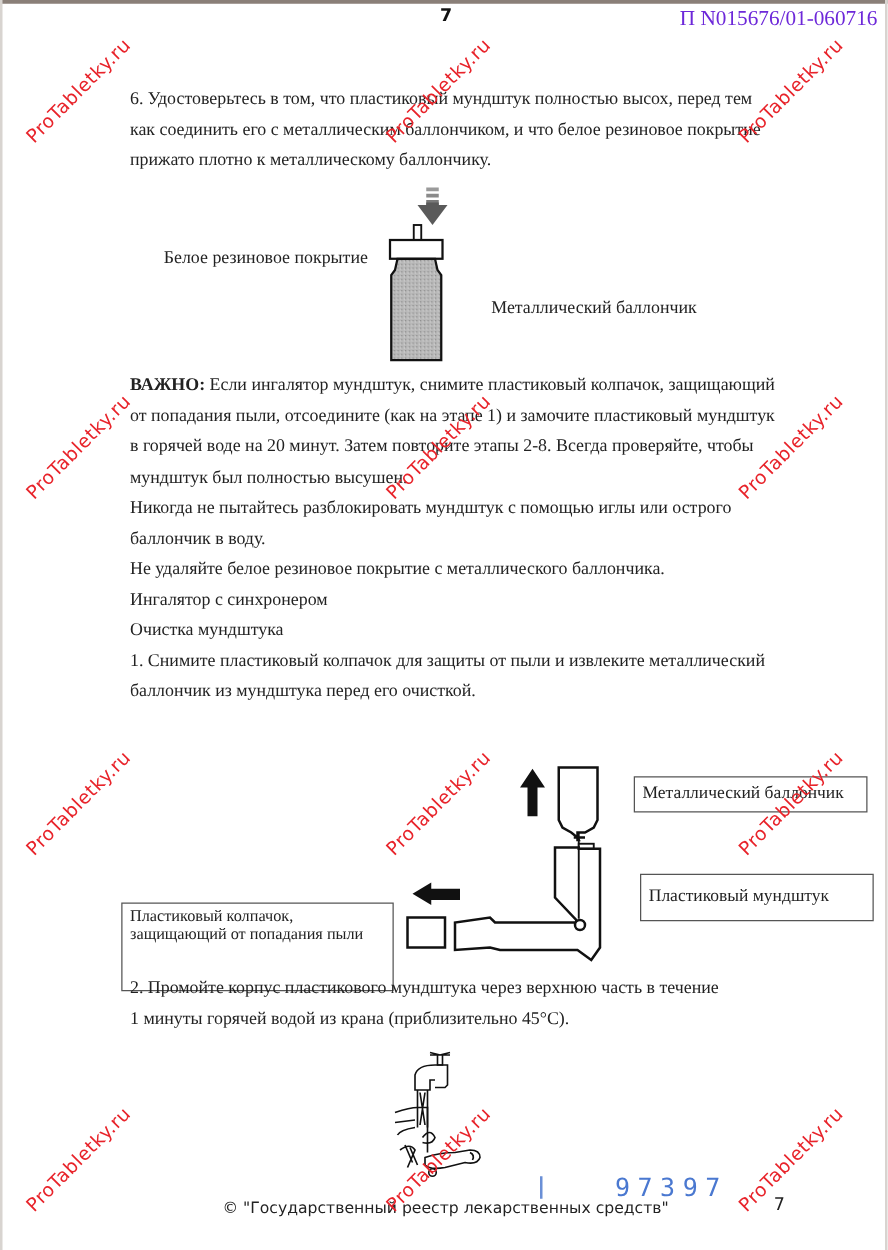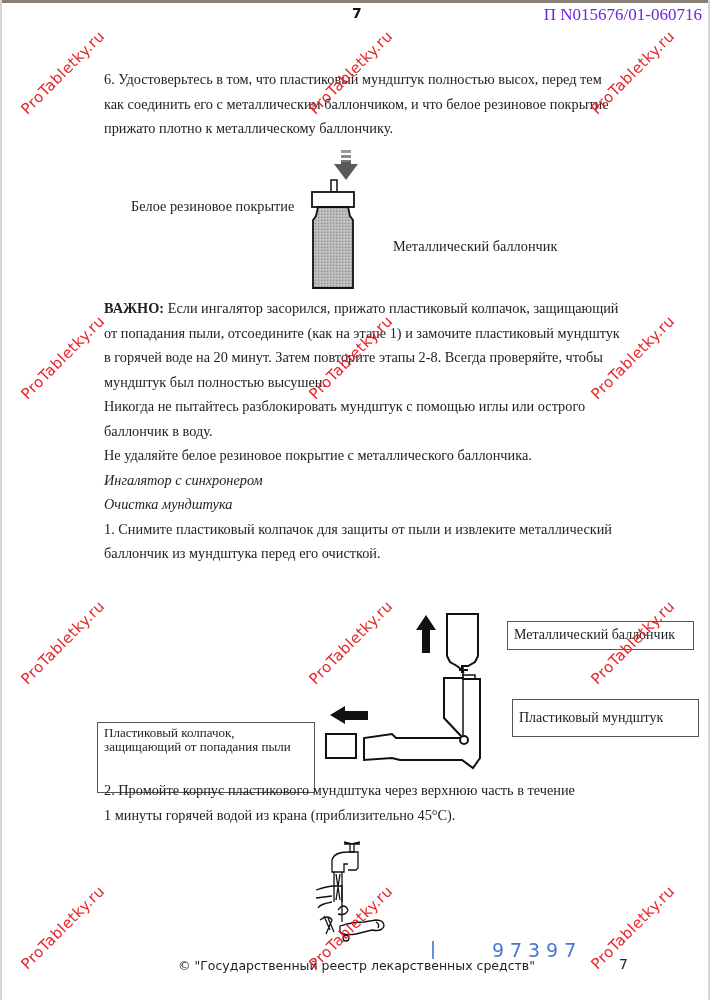--- a/index.html
+++ b/index.html
@@ -22,21 +22,21 @@
       font-family: "Liberation Serif", serif; font-size: 17px; color: #6d28d9;
     }
 
     .para {
       position: absolute; left: 104px; width: 540px;
       font-size: 14.3px; line-height: 24.5px; color: #222;
       white-space: nowrap;
     }
     .para .line { display: block; height: 24.5px; }
     .bold { font-weight: bold; }
-    .italic { font-style: italic; }
+    .italic { }
 
     .fig-label { position: absolute; font-size: 14.3px; color: #222; white-space: nowrap; }
 
     .boxed-label {
       position: absolute; border: 1px solid #555; background: #fff;
       font-size: 13px; line-height: 14px; color: #222; padding: 3px 6px;
       box-sizing: border-box;
     }
 
     svg { position: absolute; overflow: visible; }
@@ -93,21 +93,21 @@
     <rect x="41" y="12" width="10" height="4" fill="#7a7a7a"></rect>
     <polygon points="34,16 58,16 46,32" fill="#5a5a5a"></polygon>
     <rect x="41" y="14" width="10" height="4" fill="#5a5a5a"></rect>
   </g>
   <rect x="31" y="32" width="6" height="12" fill="#fff" stroke="#111" stroke-width="1.5"></rect>
   <rect x="12" y="44" width="42" height="15" fill="#fff" stroke="#111" stroke-width="1.8"></rect>
   <path d="M18,59 L48,59 L50,68 L53,72 L53,140 L13,140 L13,72 L16,68 Z" fill="url(#dots)" stroke="#111" stroke-width="1.8"></path>
 </svg>
 
 <div class="para" style="top:296px;">
-  <span class="line"><span class="bold">ВАЖНО:</span><span> Если ингалятор засорился, прижато пластиковый колпачок, защищающий</span></span>
+  <span class="line"><span class="bold">ВАЖНО:</span><span> Если ингалятор мундштук, снимите пластиковый колпачок, защищающий</span></span>
   <span class="line">от попадания пыли, отсоедините (как на этапе 1) и замочите пластиковый мундштук</span>
   <span class="line">в горячей воде на 20 минут. Затем повторите этапы 2-8. Всегда проверяйте, чтобы</span>
   <span class="line">мундштук был полностью высушен.</span>
   <span class="line">Никогда не пытайтесь разблокировать мундштук с помощью иглы или острого</span>
   <span class="line">баллончик в воду.</span>
   <span class="line">Не удаляйте белое резиновое покрытие с металлического баллончика.</span>
   <span class="line italic">Ингалятор с синхронером</span>
   <span class="line italic">Очистка мундштука</span>
   <span class="line">1.  Снимите пластиковый колпачок для защиты от пыли и извлеките металлический</span>
   <span class="line">баллончик из мундштука перед его очисткой.</span>

